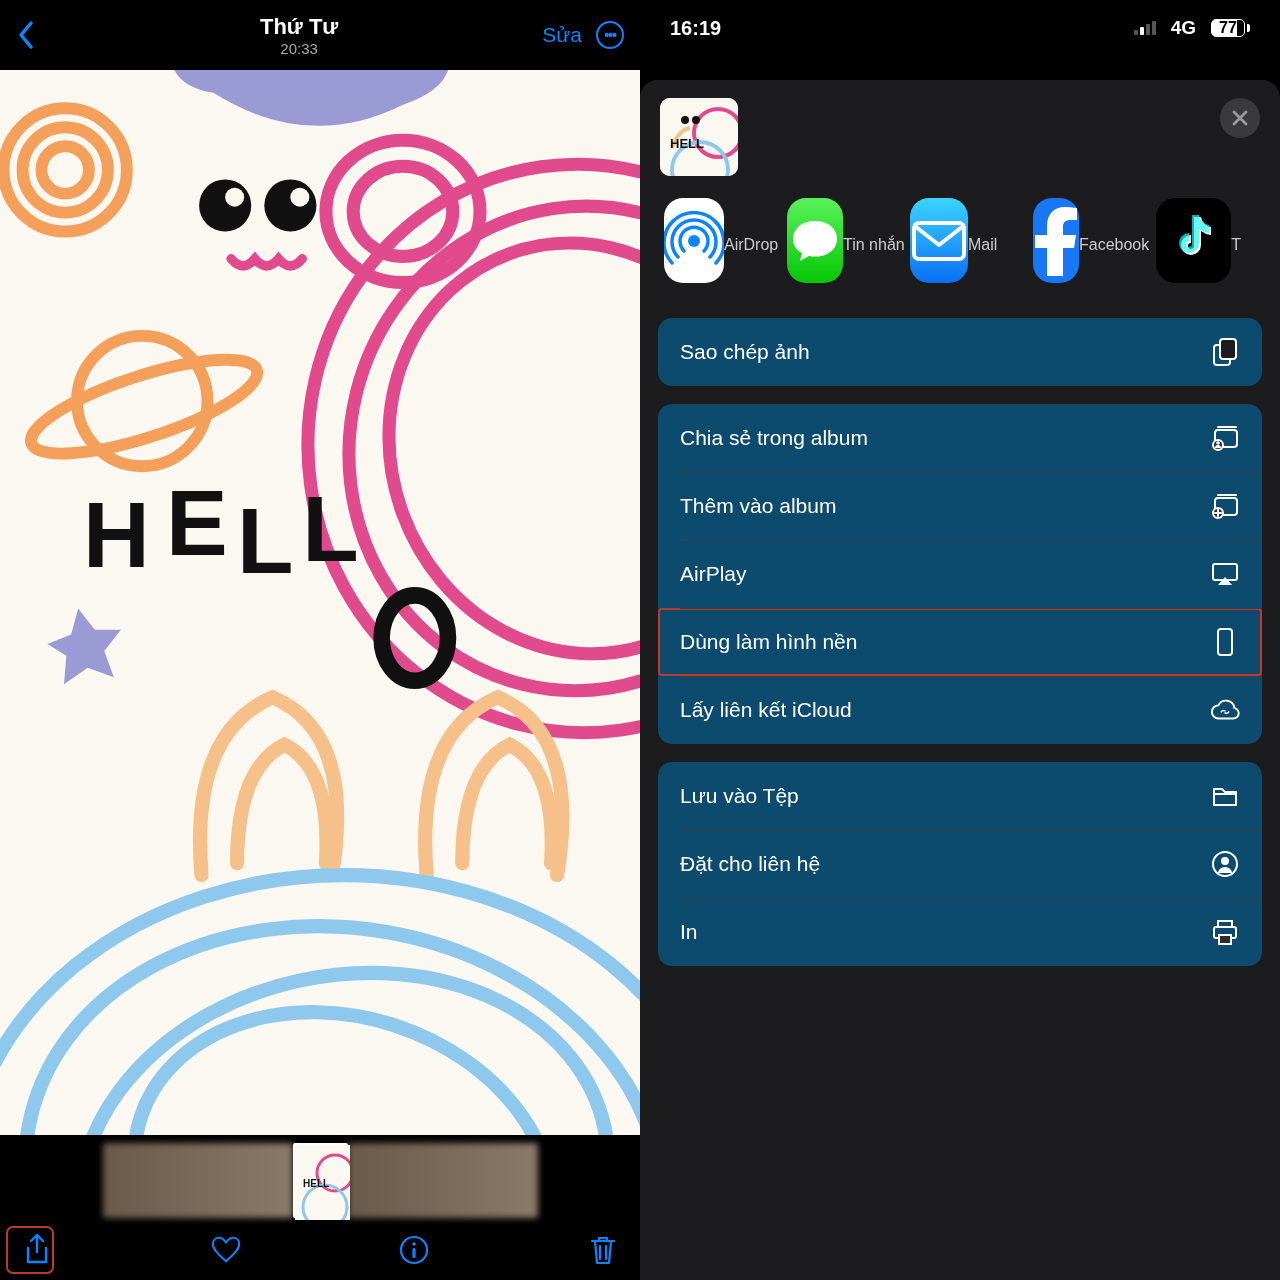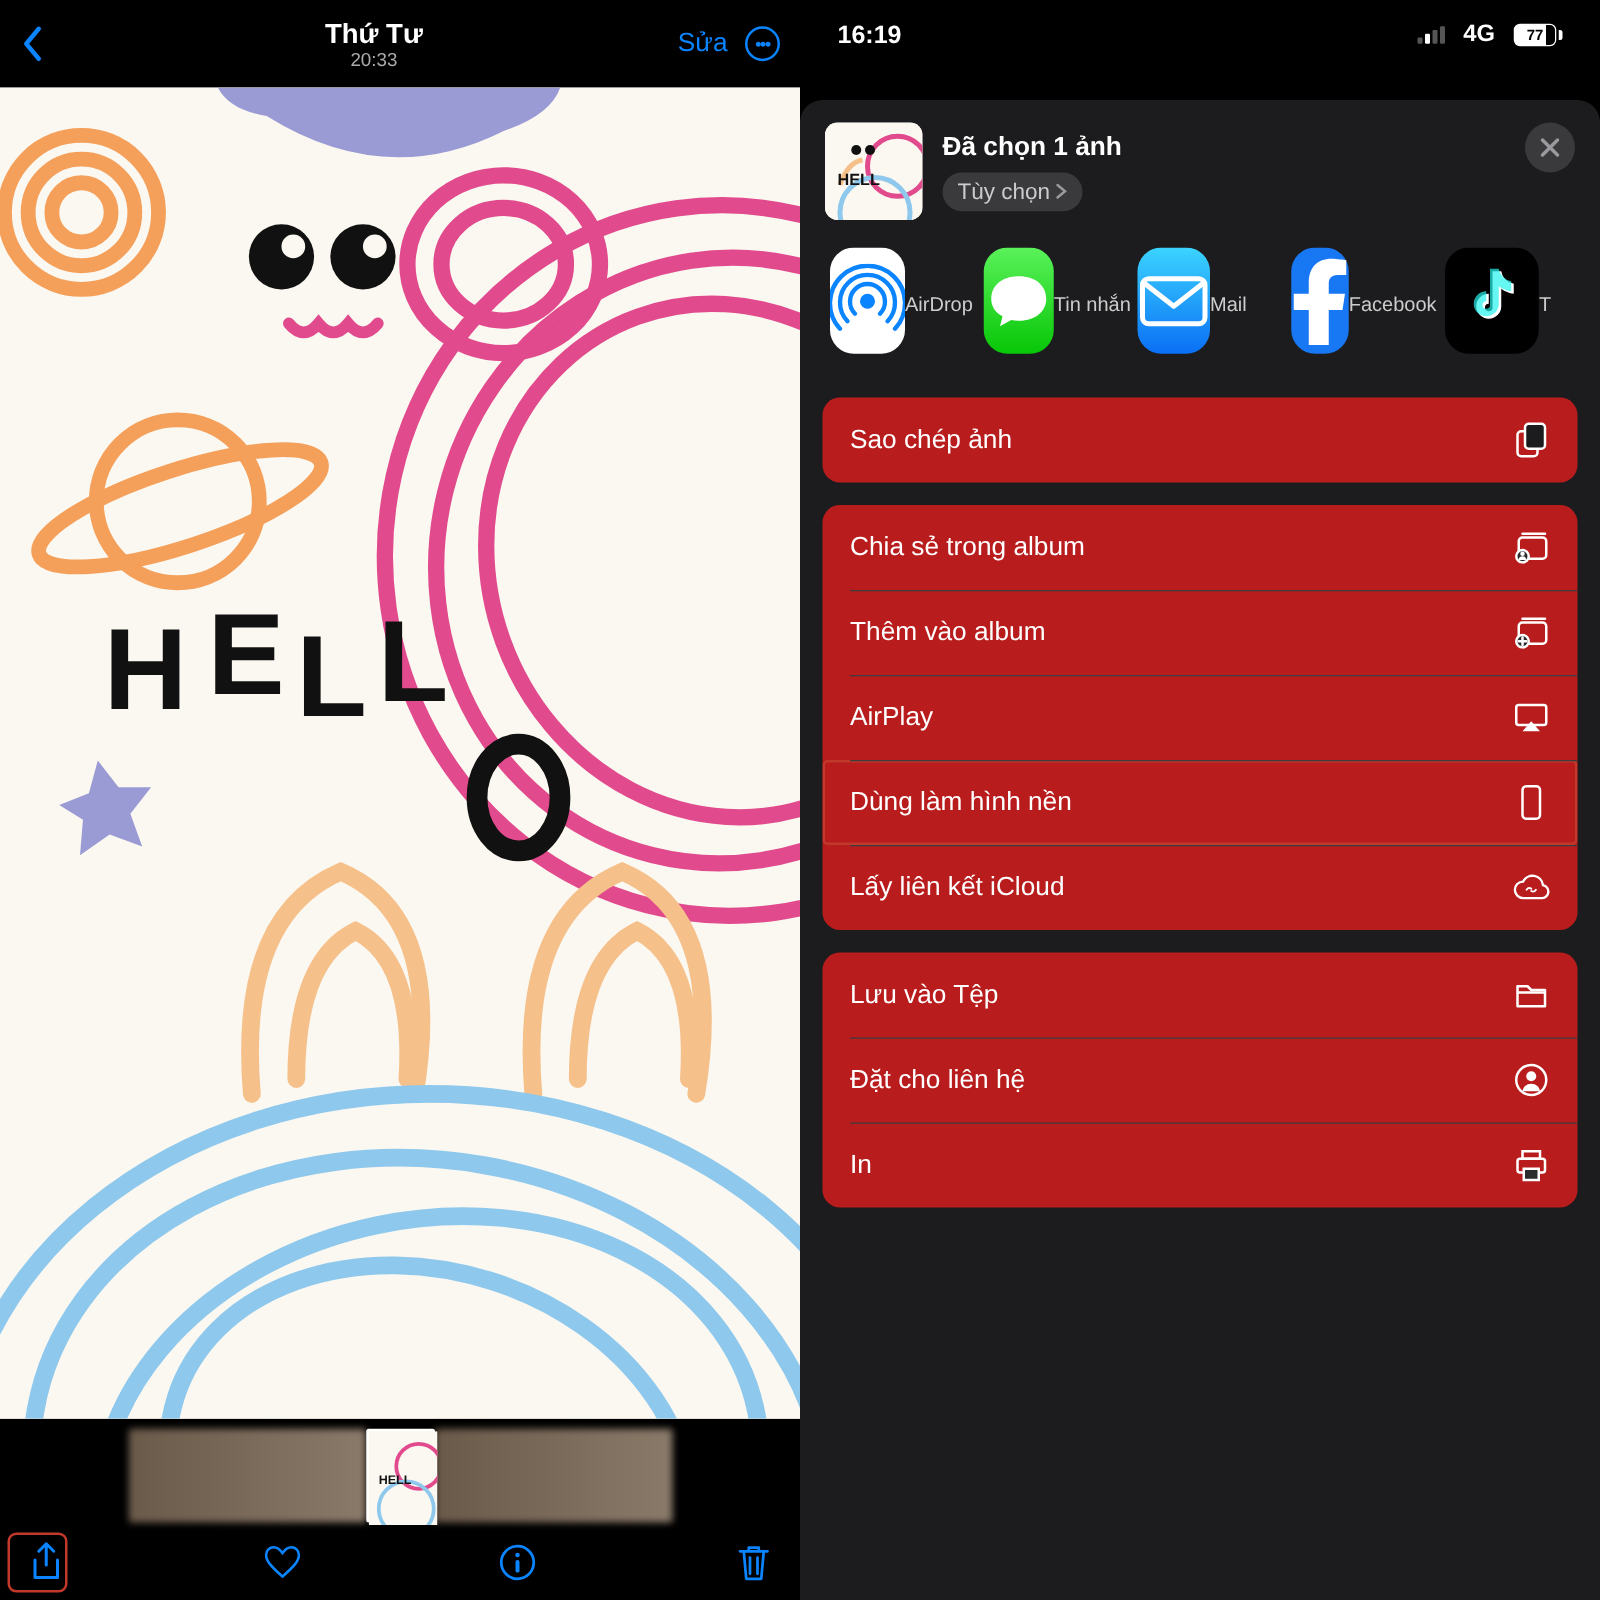--- a/index.html
+++ b/index.html
@@ -34,34 +34,34 @@
 .right .thumb2{width:78px;height:78px;border-radius:10px;background:#fbf8f1;margin-right:16px;flex-shrink:0;overflow:hidden}
 .right .hdr-txt{flex:1}
 .right .sel-txt{color:#fff;font-size:21px;font-weight:600;margin-bottom:8px}
 .right .opt-btn{display:inline-flex;align-items:center;background:#3a3a3c;color:#ccc;font-size:18px;padding:5px 12px;border-radius:16px;gap:4px}
 .right .close{width:40px;height:40px;border-radius:50%;background:#3a3a3c;color:#9a9a9e;display:flex;align-items:center;justify-content:center;font-size:22px;position:absolute;right:20px;top:0}
 .right .apps{display:flex;gap:38px;padding:0 24px 26px 24px;overflow:hidden}
 .right .app{display:flex;flex-direction:row;align-items:center;width:85px;flex-shrink:0}
 .right .app-ico{width:85px;height:85px;border-radius:19px;margin-bottom:9px;display:flex;align-items:center;justify-content:center}
 .right .app-label{color:#ccc;font-size:16px;text-align:center;white-space:nowrap}
 .right .list{padding:0 18px}
-.right .group{background:#b91c1c;border-radius:14px;margin-bottom:18px;overflow:hidden}
+.right .group{background:#0c4a6e;border-radius:14px;margin-bottom:18px;overflow:hidden}
 .right .row{display:flex;align-items:center;justify-content:space-between;padding:19px 22px;color:#fff;font-size:21px;position:relative}
 .right .row+.row::before{content:"";position:absolute;top:0;left:22px;right:0;height:1px;background:#3d3d3f}
 .right .row .ri{width:30px;height:30px;display:flex;align-items:center;justify-content:center;color:#fff}
 .right .hl{outline:2px solid #c0392b;outline-offset:-2px;border-radius:4px}
 
 .airdrop{background:#fff}
 .msg{background:linear-gradient(#5af25a,#07c607)}
 .mail{background:linear-gradient(#3bd4ff,#0a6ff5)}
 .fb{background:#1877f2}
 .tt{background:#000}
 
 .batt{display:inline-flex;align-items:center}
-.batt-body{width:34px;height:18px;border:1.5px solid #fff;border-radius:5px;position:relative;background:linear-gradient(to right,#fff 77%,transparent 77%);display:flex;align-items:center;justify-content:center;color:#000;font-size:12px;font-weight:700}
+.batt-body{width:34px;height:18px;border:1.5px solid #fff;border-radius:5px;position:relative;background:linear-gradient(to right,#fff 77%,transparent 77%);display:flex;align-items:center;justify-content:center;color:#000;font-size:16px;font-weight:700}
 .batt-tip{width:3px;height:8px;background:#fff;border-radius:0 2px 2px 0;margin-left:2px}
 .sig{display:inline-flex;align-items:flex-end;gap:2px;height:14px}
 .sig i{width:4px;background:#555;border-radius:1px}
 .sig i:nth-child(1){height:5px}
 .sig i:nth-child(2){height:8px;background:#fff}
 .sig i:nth-child(3){height:11px}
 .sig i:nth-child(4){height:14px}
 svg{display:block}
 </style>
 </head>
@@ -209,29 +209,20 @@
         <svg viewBox="0 0 78 78">
             <rect width="78" height="78" fill="#fbf8f1"></rect>
             <circle cx="58" cy="35" r="24" fill="none" stroke="#e14a8c" stroke-width="4"></circle>
             <circle cx="40" cy="72" r="28" fill="none" stroke="#8ec8ec" stroke-width="4"></circle>
             <path d="M12 50 q6 -18 18 -20" stroke="#f5c08a" stroke-width="4" fill="none"></path>
             <text x="10" y="50" font-size="13" font-weight="900" fill="#111">HELL</text>
             <circle cx="25" cy="22" r="4" fill="#111"></circle>
             <circle cx="36" cy="22" r="4" fill="#111"></circle>
           </svg>
       </div>
-      <div class="hdr-txt">
-        <div class="sel-txt">Đã chọn 1 ảnh</div>
-        <div class="opt-btn">
-          <span>Tùy chọn</span>
-          <svg width="10" height="14" viewBox="0 0 10 14">
-              <path d="M2 2 l6 5 l-6 5" stroke="#9a9a9e" stroke-width="2" fill="none" stroke-linecap="round"></path>
-            </svg>
-        </div>
-      </div>
       <div class="close">
         <svg width="18" height="18" viewBox="0 0 18 18">
             <path d="M3 3 l12 12 M15 3 l-12 12" stroke="#9a9a9e" stroke-width="2.8" stroke-linecap="round"></path>
           </svg>
       </div>
     </div>
 
     <div class="apps">
       <div class="app">
         <div class="app-ico airdrop">

